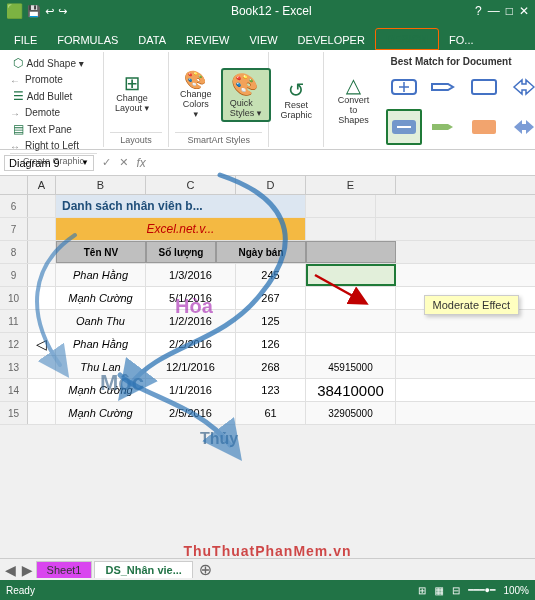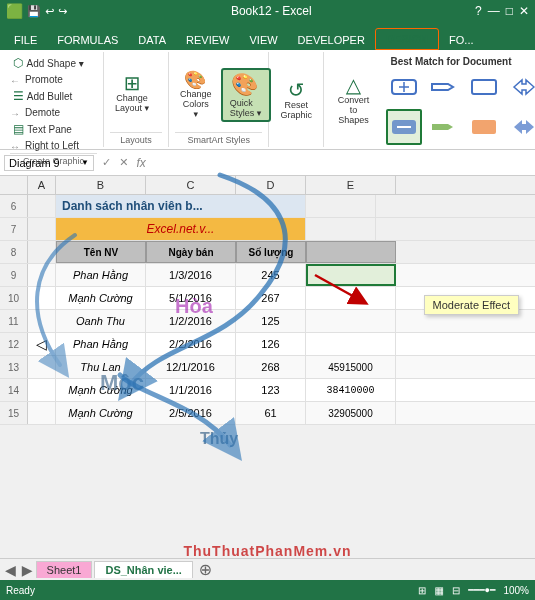--- a/index.html
+++ b/index.html
@@ -287,21 +287,21 @@
       padding: 0 2px;
       gap: 0;
     }
     .sheet-nav { font-size: 14px; color: #666; padding: 0 3px; cursor: pointer; }
     .sheet-tab {
       padding: 2px 10px;
       font-size: 11px;
       border: 1px solid #ccc;
       border-bottom: none;
       cursor: pointer;
-      background: #f9a8d4;
+      background: #d946ef;
       color: #333;
       margin-right: 2px;
     }
     .sheet-tab.active {
       background: white;
       color: #217346;
       font-weight: bold;
     }
 
     
@@ -553,22 +553,22 @@
         <div class="ss-cell orange-header" style="width:250px;">
           <span>Excel.net.v...</span>
         </div>
         <div class="ss-cell col-d"></div>
       </div>
 
       <div class="ss-row">
         <div class="row-num">8</div>
         <div class="ss-cell col-a"></div>
         <div class="ss-cell col-b col-header-row">Tên NV</div>
+        <div class="ss-cell col-d col-header-row">Số lượng</div>
         <div class="ss-cell col-c col-header-row">Ngày bán</div>
-        <div class="ss-cell col-d col-header-row">Số lượng</div>
         <div class="ss-cell col-header-row" style="width:90px;"></div>
       </div>
 
       <div class="ss-row data-row">
         <div class="row-num">9</div>
         <div class="ss-cell col-a"></div>
         <div class="ss-cell col-b">
             <em>Phan Hằng</em>
           </div>
         <div class="ss-cell col-c">1/3/2016</div>
@@ -621,21 +621,21 @@
       </div>
 
       <div class="ss-row data-row">
         <div class="row-num">14</div>
         <div class="ss-cell col-a"></div>
         <div class="ss-cell col-b">
             <em>Mạnh Cường</em>
           </div>
         <div class="ss-cell col-c">1/1/2016</div>
         <div class="ss-cell col-d">123</div>
-        <div class="ss-cell" style="width:90px; font-size:10px;font-family:Liberation Mono, monospace;">38410000</div>
+        <div class="ss-cell" style="width:90px; font-size:15px;">38410000</div>
       </div>
 
       <div class="ss-row data-row">
         <div class="row-num">15</div>
         <div class="ss-cell col-a"></div>
         <div class="ss-cell col-b">
             <em>Mạnh Cường</em>
           </div>
         <div class="ss-cell col-c">2/5/2016</div>
         <div class="ss-cell col-d">61</div>

